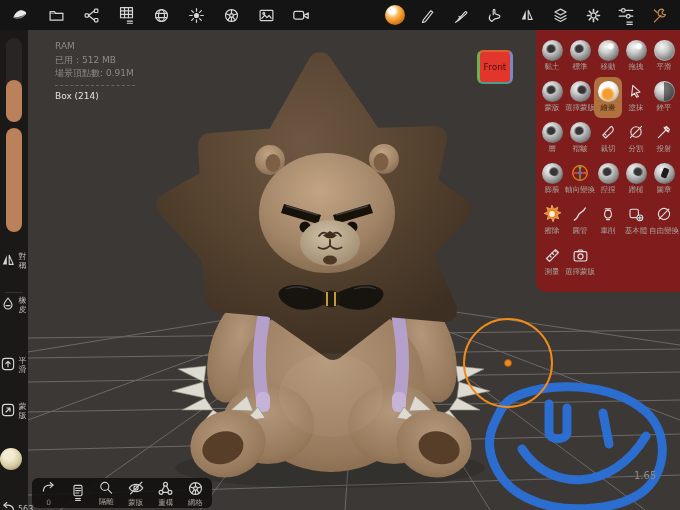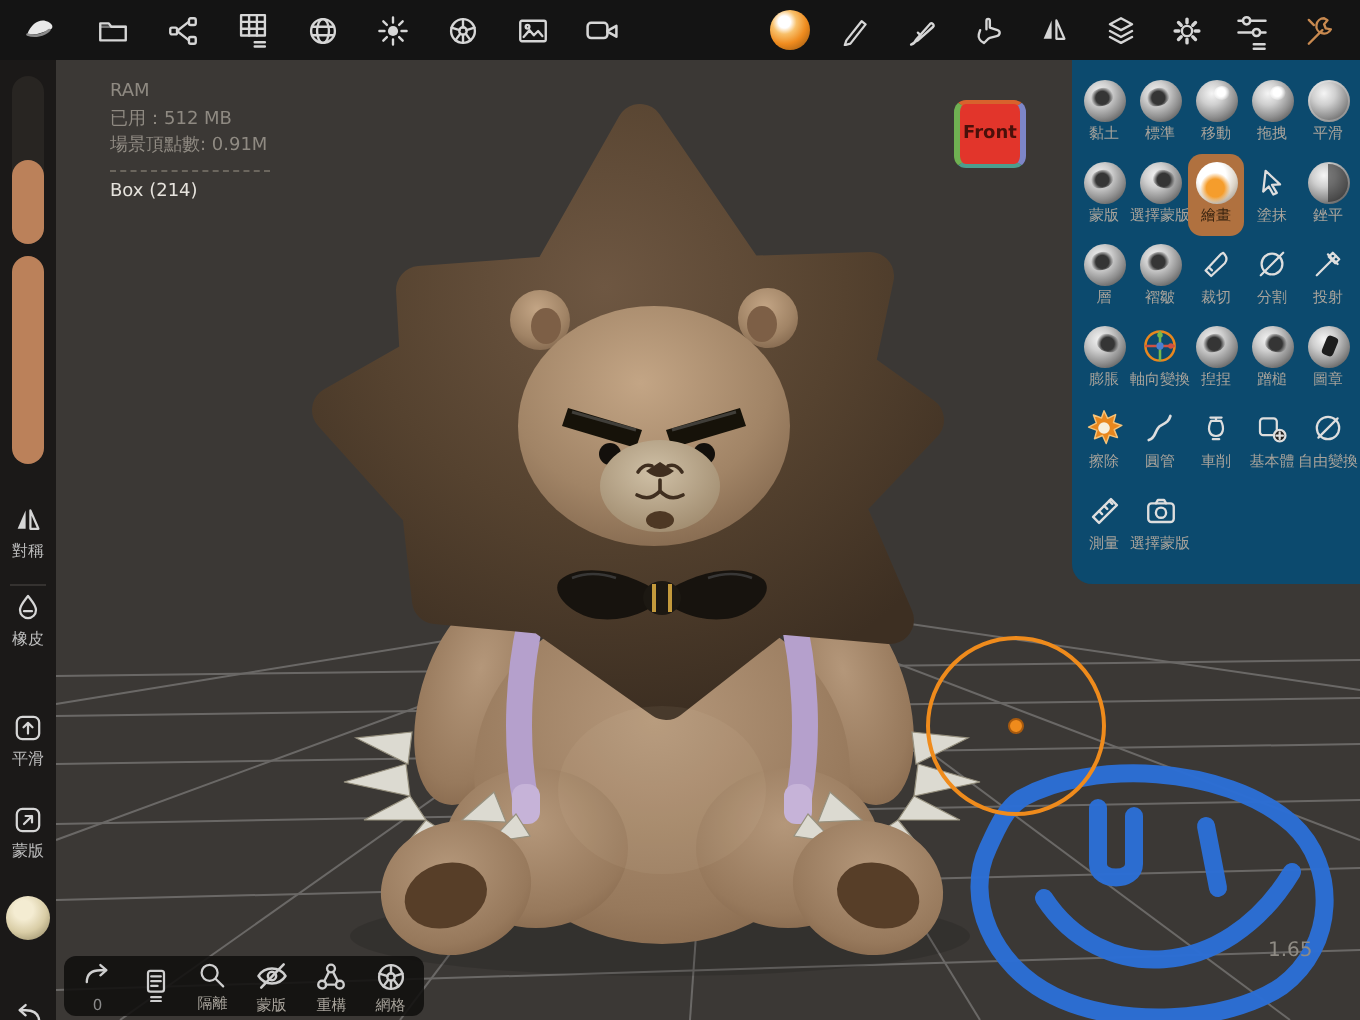--- a/index.html
+++ b/index.html
@@ -13,28 +13,28 @@
   .icon{width:22px;height:24px;display:flex;align-items:center;justify-content:center;cursor:default}
   .icon svg{display:block;stroke:#d6d6d6;fill:none;stroke-width:1.4;stroke-linecap:round;stroke-linejoin:round}
   .matcap{width:20px;height:20px;border-radius:50%;display:block;
     background:radial-gradient(circle at 36% 30%,#ffffff 0 16%,#f8c06a 32%,#ef8b1e 58%,#9c5a12 92%)}
   
   .sidebar{position:absolute;left:0;top:30px;bottom:0;width:28px;background:#1b1918;z-index:20}
   .vslider{position:absolute;left:6px;width:16px;border-radius:8px;background:#282522}
   .vslider .fill{position:absolute;bottom:0;left:0;width:100%;border-radius:8px;background:#bb815a}
   .s1{top:8px;height:84px}
   .s2{top:98px;height:104px;background:#bb815a}
-  .side-item{position:absolute;left:0;width:28px;display:flex;flex-direction:column;align-items:center;gap:1px;
+  .side-item{position:absolute;left:0;width:28px;display:flex;flex-direction:row;align-items:center;gap:1px;
     color:#bdbdbd;font-size:8px;line-height:9px;text-align:center}
   .side-item svg{stroke:#d6d6d6;fill:none;stroke-width:1.4;stroke-linecap:round;stroke-linejoin:round}
   .divider{position:absolute;left:5px;width:18px;border-top:1px solid #353230}
   .ball{width:22px;height:22px;border-radius:50%;
     background:radial-gradient(circle at 40% 32%,#f4ecd2 0 24%,#d9cda6 56%,#968b67 92%)}
   
-  .tool-panel{position:absolute;right:0;top:30px;width:144px;background:#0c4a6e;z-index:25;
+  .tool-panel{position:absolute;right:0;top:30px;width:144px;background:#7f1d1d;z-index:25;
     border-bottom-left-radius:10px;padding:6px 1px 10px 1px;
     display:grid;grid-template-columns:repeat(5,28px);justify-content:center}
   .tool-cell{width:28px;height:41px;display:flex;flex-direction:column;align-items:center;padding-top:2px;position:relative}
   .tool-cell .tico{height:24px;display:flex;align-items:center;justify-content:center}
   .tool-cell .lbl{font-size:7.5px;line-height:10px;color:#a8a39b;white-space:nowrap}
   .tool-cell.selected{background:#b0713f;border-radius:7px}
   .tool-cell.selected .lbl{color:#36220f}
   .tool-cell svg{stroke:#dedede;fill:none;stroke-width:1.4;stroke-linecap:round;stroke-linejoin:round}
   .sphere{width:21px;height:21px;border-radius:50%;position:relative;
     background:radial-gradient(circle at 38% 32%,#f5f5f5 0%,#cfcfcf 30%,#8f8f8f 62%,#474747 94%)}
@@ -51,21 +51,21 @@
   .sphere.orange{background:
     radial-gradient(circle at 46% 62%,#f59d2c 0 26%,rgba(245,157,44,0) 44%),
     radial-gradient(circle at 38% 32%,#ffffff 0 36%,#ddd5c9 62%,#8c8276 95%)}
   
   .stats{position:absolute;left:55px;top:40px;z-index:10;font-size:9px;line-height:13.5px;color:#8f8a82}
   .stats .obj{color:#e6e3dd;margin-top:4px}
   .dashes{width:80px;border-top:1px dashed #6b665e;margin:4px 0 0 0}
   .front-cube{position:absolute;left:477px;top:50px;width:36px;height:34px;z-index:26;background:#e2352b;
     border-radius:6px;border-left:3px solid #6fb052;border-right:3px solid #7d86c8;
     border-top:2px solid #d8622d;border-bottom:2px solid #4b9e8e;
-    display:flex;align-items:center;justify-content:center;font-size:9px;font-weight:bold;color:#4a100a}
+    display:flex;align-items:center;justify-content:center;font-size:9px;font-weight:normal;color:#4a100a}
   .bottombar{position:absolute;left:32px;top:478px;width:180px;height:30px;z-index:15;
     background:rgba(16,15,14,.88);border-radius:6px;display:flex;align-items:center;justify-content:space-around;padding:0 2px}
   .bitem{display:flex;flex-direction:column;align-items:center;color:#a8a39b;font-size:7.5px;line-height:8px}
   .bitem svg{stroke:#cfcfcf;fill:none;stroke-width:1.4;stroke-linecap:round;stroke-linejoin:round}
   .scale-label{position:absolute;left:634px;top:470px;z-index:6;font-size:10px;color:#8f8b84}
   .brush-ring{position:absolute;left:463px;top:318px;width:90px;height:90px;border:2.5px solid #ef8b1c;
     border-radius:50%;z-index:18}
   .brush-dot{position:absolute;left:504px;top:359px;width:8px;height:8px;background:#ef8b1c;border:1.5px solid #a85a0e;
     border-radius:50%;z-index:18}
   #scene{position:absolute;left:0;top:0;z-index:1}

